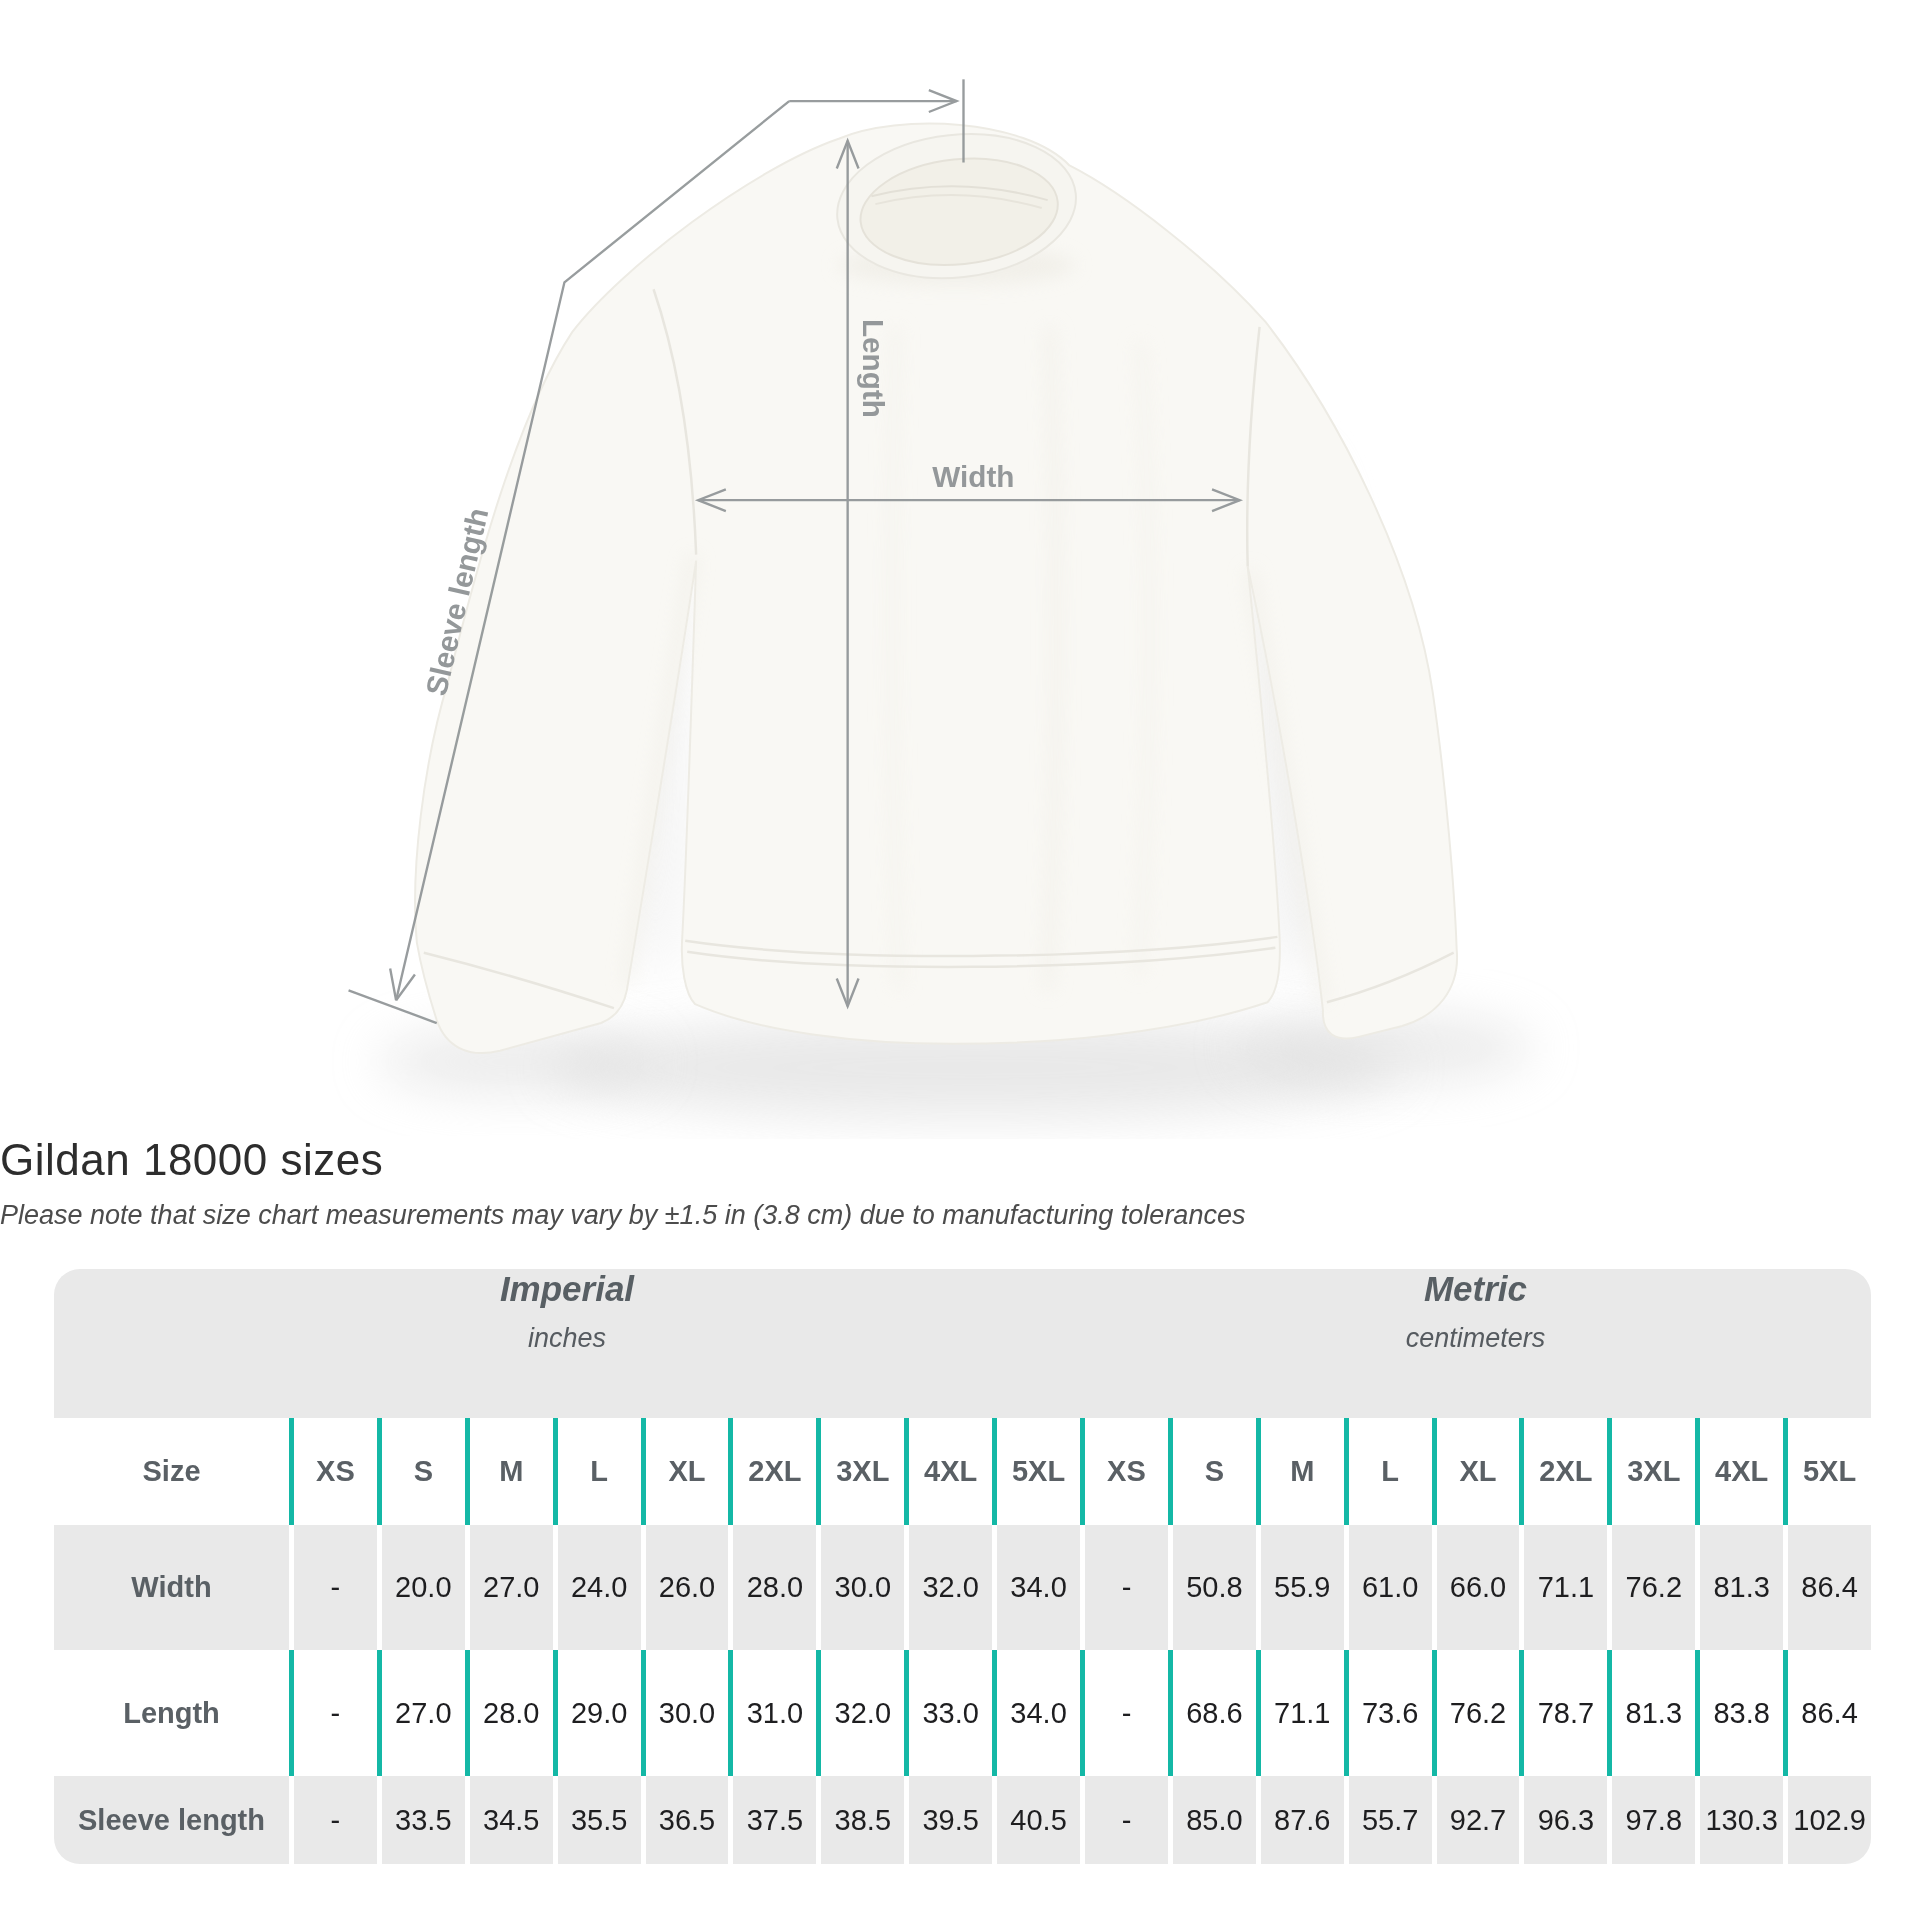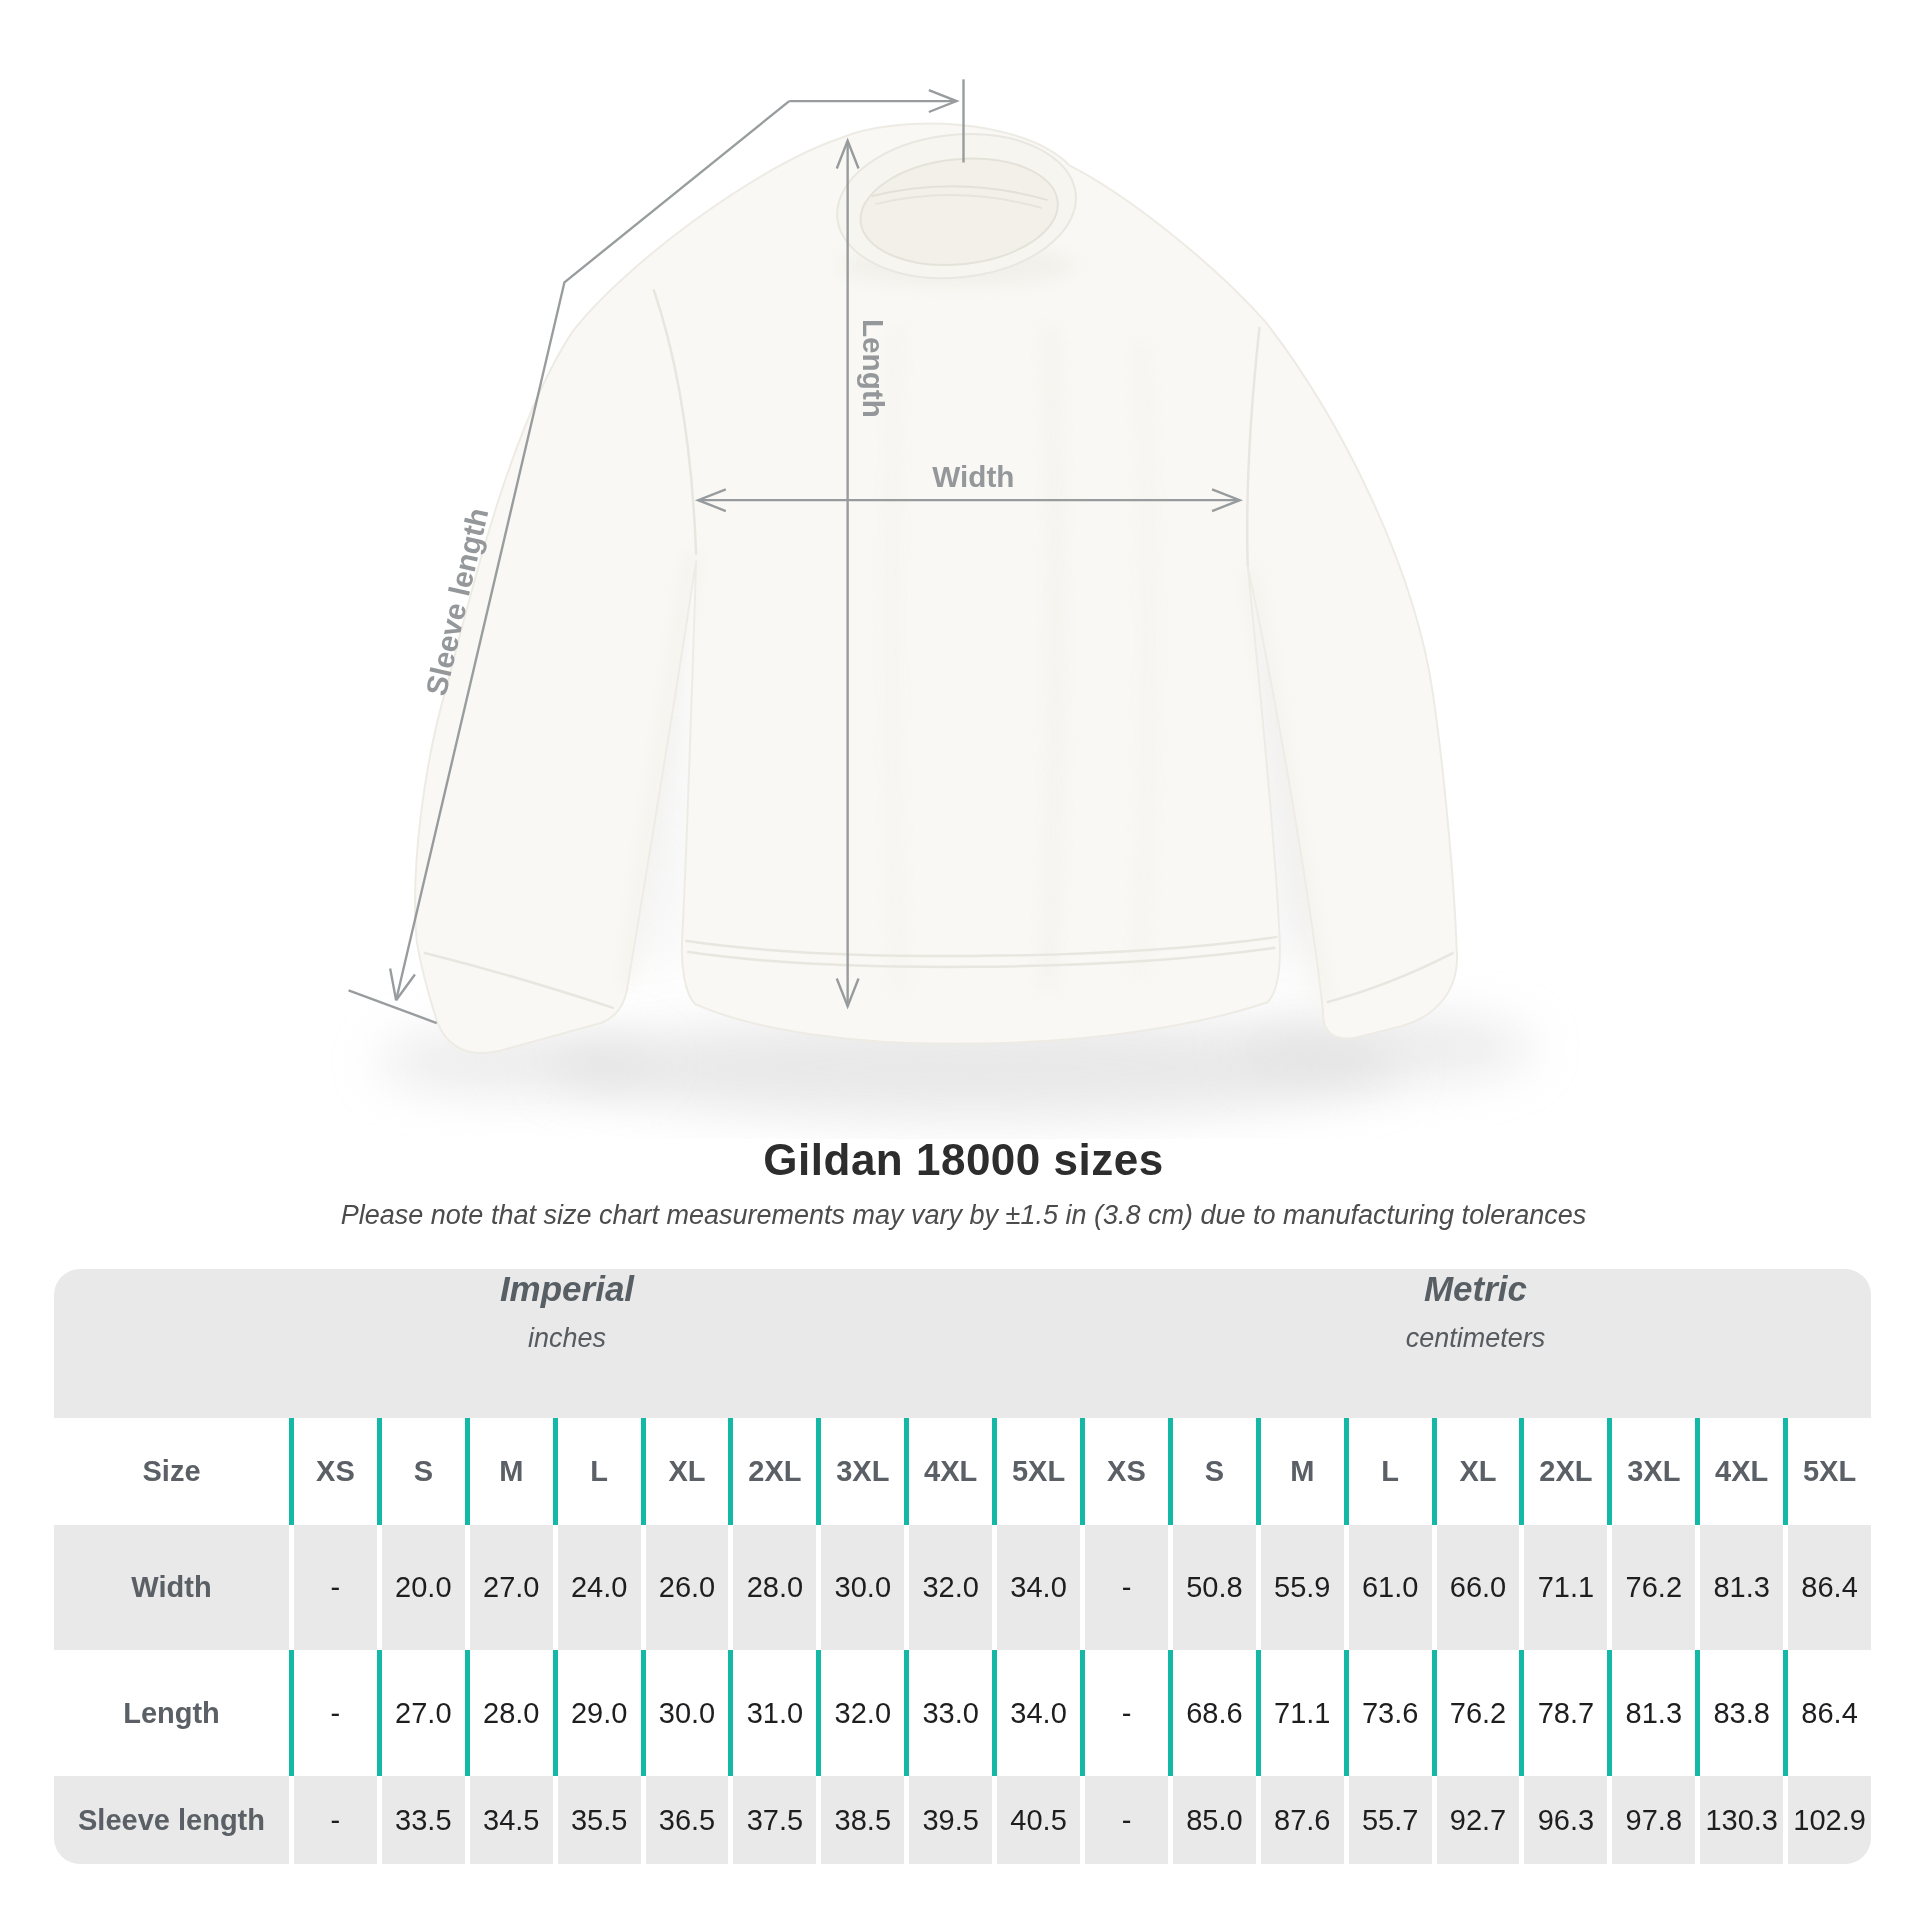--- a/index.html
+++ b/index.html
@@ -1,23 +1,23 @@
 <!DOCTYPE html>
 <html><head>
 <meta charset="utf-8">
 <style>
   html,body{margin:0;padding:0;background:#ffffff;}
   #page{position:relative;width:1927px;height:1927px;background:#ffffff;overflow:hidden;
         font-family:"Liberation Sans", sans-serif;}
   
   #figure-wrap{position:absolute;left:0;top:0;width:1927px;height:1139px;}
   
-  #chart-title{position:absolute;left:0;top:1135px;width:1927px;text-align:center;
-      font-size:44px;font-weight:bold;color:#2d2d2d;letter-spacing:0.5px;}
-  #chart-subtitle{position:absolute;left:0;top:1200px;width:1927px;text-align:center;
+  #chart-title{position:absolute;left:0;top:1135px;width:1927px;text-align:left;
+      font-size:44px;font-weight:normal;color:#2d2d2d;letter-spacing:0.5px;}
+  #chart-subtitle{position:absolute;left:0;top:1200px;width:1927px;text-align:left;
       font-size:27px;font-style:italic;color:#4c4c4c;}
   
   #size-table{position:absolute;left:54px;top:1269px;width:1817px;height:595px;
       border-radius:26px;overflow:hidden;background:#ffffff;}
   #unit-band{display:flex;height:149px;background:#e9e9e9;}
   .unit-group{display:flex;flex-direction:column;align-items:center;justify-content:flex-start;gap:14px;padding-bottom:6px;}
   .unit-group.left{flex:0 0 1026px;}
   .unit-group.right{flex:1 1 auto;}
   .unit-name{font-size:35px;font-weight:bold;font-style:italic;color:#585f64;}
   .unit-sub{font-size:27px;font-style:italic;color:#565b60;}

